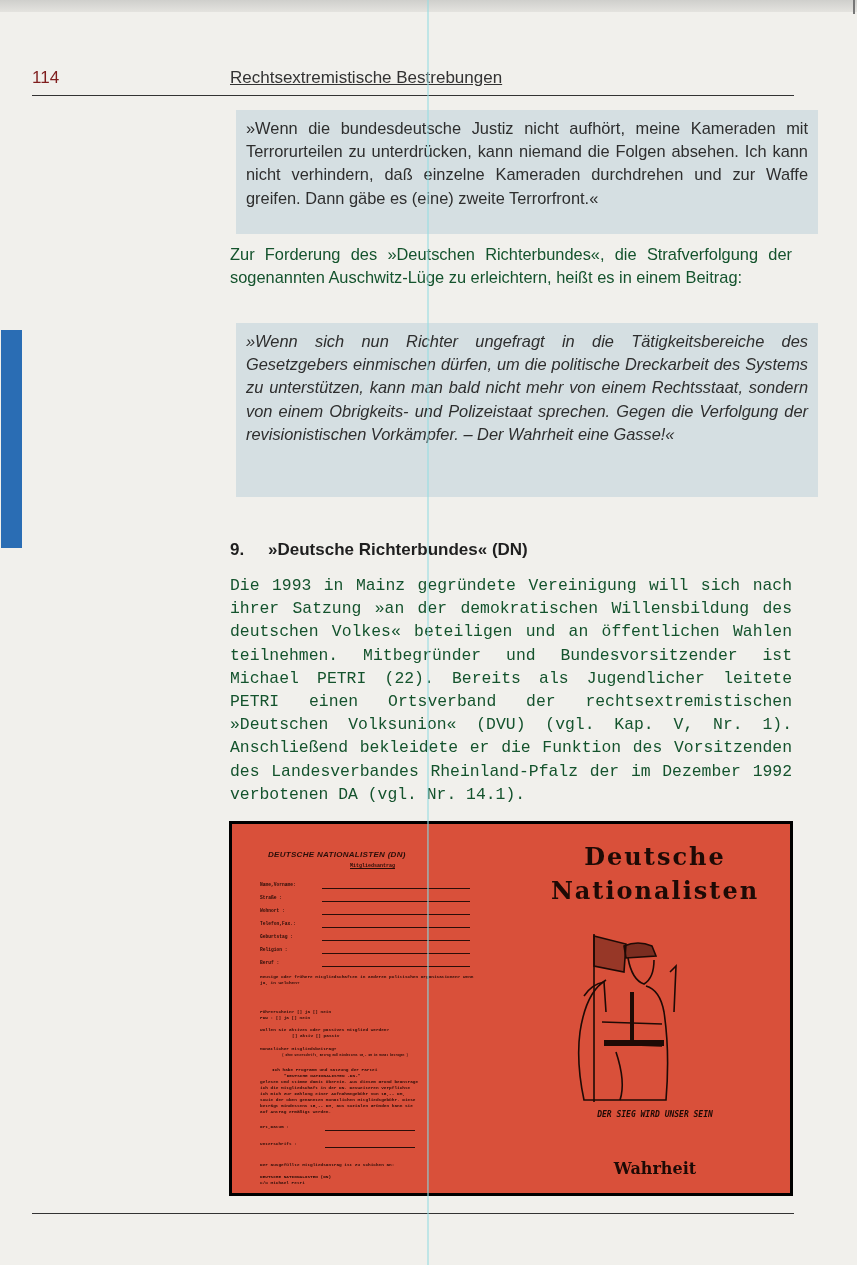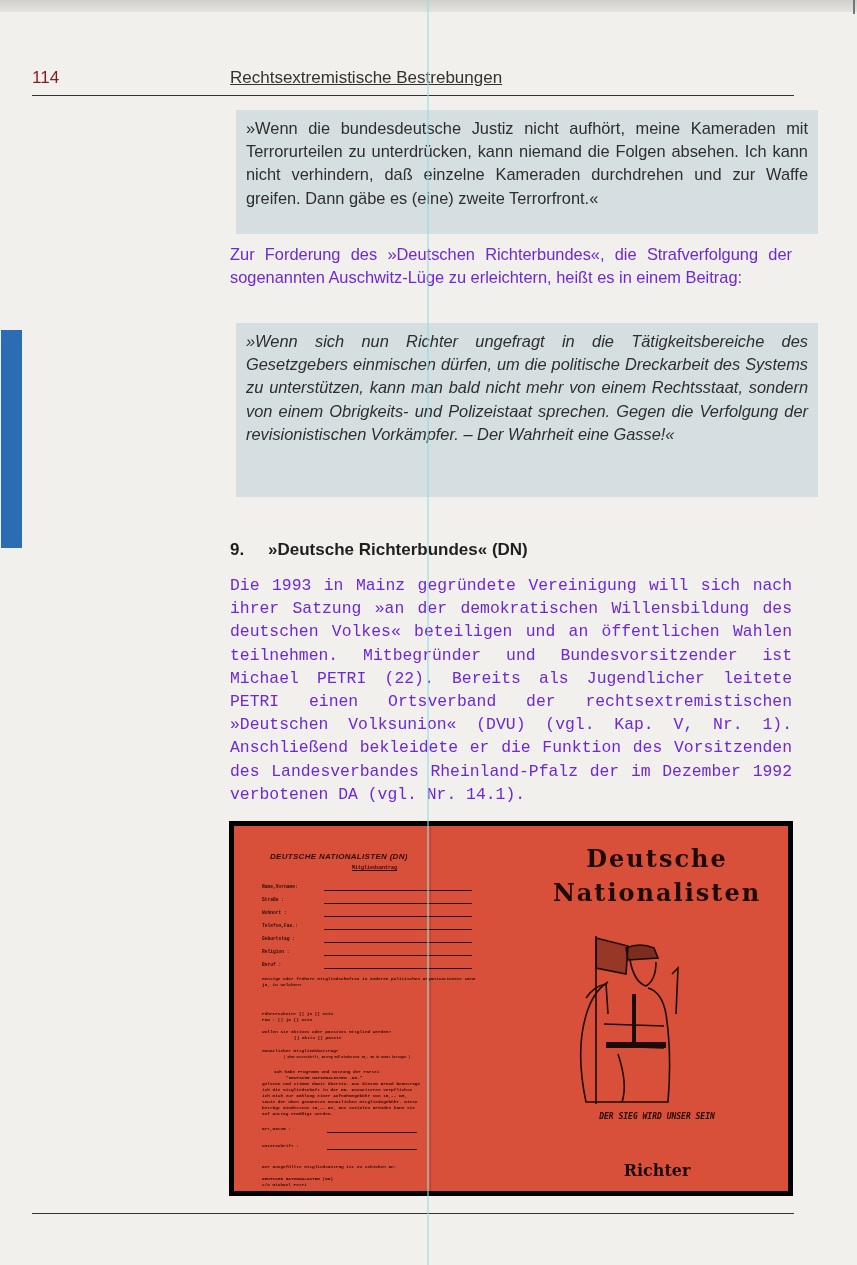--- a/index.html
+++ b/index.html
@@ -21,28 +21,28 @@
   .rule { position: absolute; left: 32px; width: 762px; height: 1px; background: #333; }
   .rule.top { top: 95px; }
   .rule.bottom { top: 1213px; }
 
   .quote-box { position: absolute; left: 220px; width: 582px; background: #d5dfe2;
     box-sizing: border-box; padding: 7px 10px; font-size: 16.4px; line-height: 23.2px; text-align: justify; color: #2e2e2e; margin-left: 16px; }
   .quote-box p { margin: 0; }
   .q1 { top: 110px; height: 124px; }
   .q2 { top: 323px; height: 174px; font-style: italic; }
   .body-text { position: absolute; left: 230px; width: 562px; font-size: 16.4px; line-height: 23.2px;
-    text-align: justify; margin: 0; color: #6d28d9; }
+    text-align: justify; margin: 0; color: #14532d; }
   .p1 { top: 243px; }
   .p2 { top: 574px; font-family: Liberation Mono, monospace; }
   .section-heading { position: absolute; left: 230px; top: 540px; font-size: 17px; font-weight: bold; color: #1f1f1f; margin: 0; }
   .section-heading .num { display: inline-block; width: 38px; }
 
   .flyer { position: absolute; left: 229px; top: 821px; width: 564px; height: 375px;
-    background: #d9503a; border: 5px solid #000000; box-sizing: border-box; }
+    background: #d9503a; border: 3px solid #000000; box-sizing: border-box; }
   .flyer-half-divider { position: absolute; left: 196px; top: 0; width: 1px; height: 100%; background: rgba(80,20,10,0.25); }
   .form-panel { position: absolute; left: 0; top: 0; width: 280px; height: 100%; font-family: "Liberation Mono", monospace; color: #2a0d08; }
   .form-title { position: absolute; left: 36px; top: 26px; font-family: "Liberation Sans", sans-serif; font-style: italic; font-weight: bold; font-size: 8px; letter-spacing: 0.3px; }
   .form-subtitle { position: absolute; left: 118px; top: 39px; font-size: 5px; font-weight: bold; text-decoration: underline; }
   .form-field { position: absolute; left: 28px; width: 210px; font-size: 4.6px; font-weight: bold; height: 8px; }
   .form-field .lbl { display: inline-block; width: 58px; }
   .form-field .line { position: absolute; left: 62px; right: 0; bottom: 1px; height: 1px; background: #2a0d08; }
   .form-text { position: absolute; left: 28px; width: 215px; font-size: 4.4px; font-weight: bold; line-height: 6px; }
   .sig-line { position: absolute; left: 93px; width: 90px; height: 1px; background: #2a0d08; }
 
@@ -139,17 +139,17 @@
         <path d="M40 112 L96 114"></path>
         <path d="M50 120 Q60 150 54 168"></path>
         <path d="M104 40 L110 34 L108 80"></path>
       </g>
       <g fill="#1e0a05">
         <rect x="38" y="108" width="60" height="6"></rect>
         <rect x="64" y="60" width="4" height="50"></rect>
       </g>
     </svg>
     <div class="cover-slogan">DER SIEG WIRD UNSER SEIN</div>
-    <div class="cover-program">Richter</div>
+    <div class="cover-program">Wahrheit</div>
   </div>
 </div>
 
 <div class="rule bottom"></div>
 
 </body></html>

